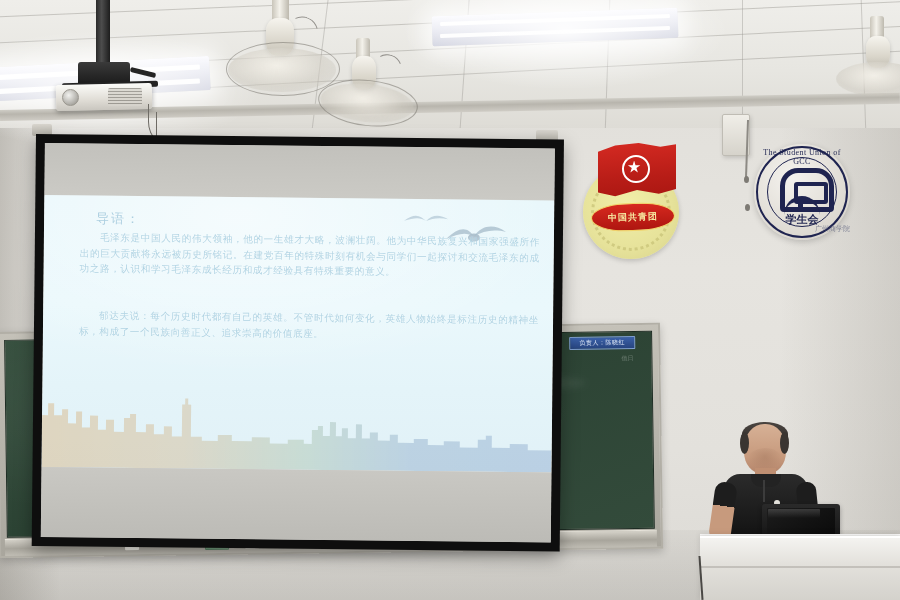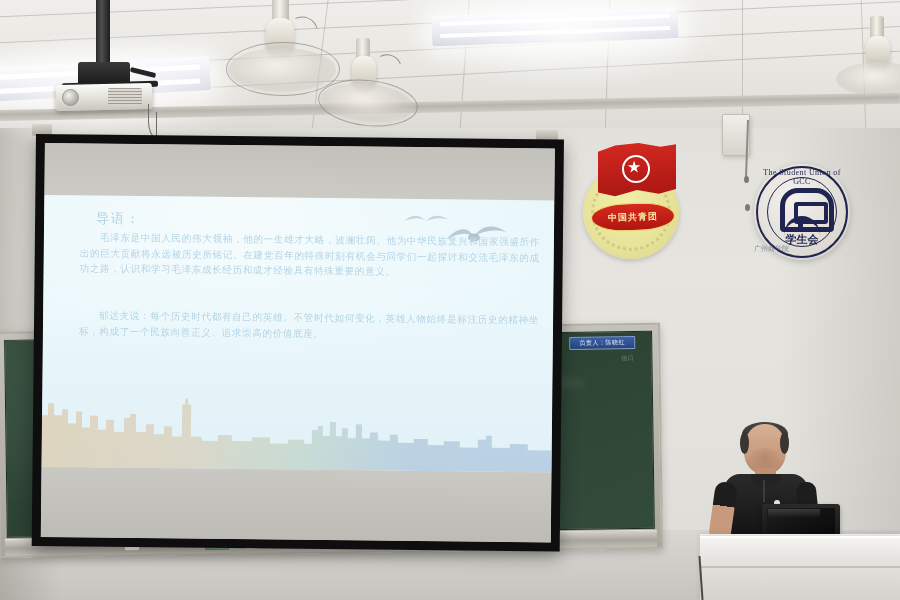--- a/index.html
+++ b/index.html
@@ -171,21 +171,21 @@
     border:1.4px solid #f1d36a;
     display:flex;align-items:center;justify-content:center;
     transform:rotate(-2deg);
   }
   .league-band span{
     font-size:9px;color:#f6e8a0;letter-spacing:1px;white-space:nowrap;
     font-family:"DejaVu Sans",sans-serif;font-weight:bold;
   }
 
   .emblem-union{
-    position:absolute;left:754px;top:164px;width:96px;height:96px;border-radius:50%;
+    position:absolute;left:754px;top:144px;width:96px;height:96px;border-radius:50%;
     background:radial-gradient(circle at 40% 35%,#f4f2ee,#ddd9d1 70%,#c8c4bb);
     box-shadow:0 2px 6px rgba(0,0,0,.18);
   }
   .union-ring-o{
     position:absolute;left:2px;top:2px;right:2px;bottom:2px;border-radius:50%;
     border:2px solid #1f2450;
   }
   .union-ring-i{
     position:absolute;left:13px;top:13px;right:13px;bottom:13px;border-radius:50%;
     border:1.6px solid #1f2450;
@@ -209,21 +209,21 @@
     position:absolute;left:0;top:4px;width:96px;text-align:center;
     font-size:8px;color:#1f2450;font-family:"Liberation Serif",serif;
     letter-spacing:.4px;
   }
   .union-txt-mid{
     position:absolute;left:0;top:68px;width:96px;text-align:center;
     font-size:11px;color:#1f2450;font-weight:bold;
     font-family:"DejaVu Sans",sans-serif;
   }
   .union-txt-bot{
-    position:absolute;left:0;top:80px;width:96px;text-align:left;
+    position:absolute;left:0;top:80px;width:96px;text-align:right;
     font-size:7px;color:#555a78;opacity:.65;
     font-family:"DejaVu Sans",sans-serif;
   }
 
   
   .blackboard-frame{
     position:absolute;left:-4px;top:332px;width:660px;height:222px;
     background:linear-gradient(180deg,#c4c1b8,#a9a69d);
     border:2px solid #b2afa6;
     transform:rotate(-0.8deg);transform-origin:left top;

